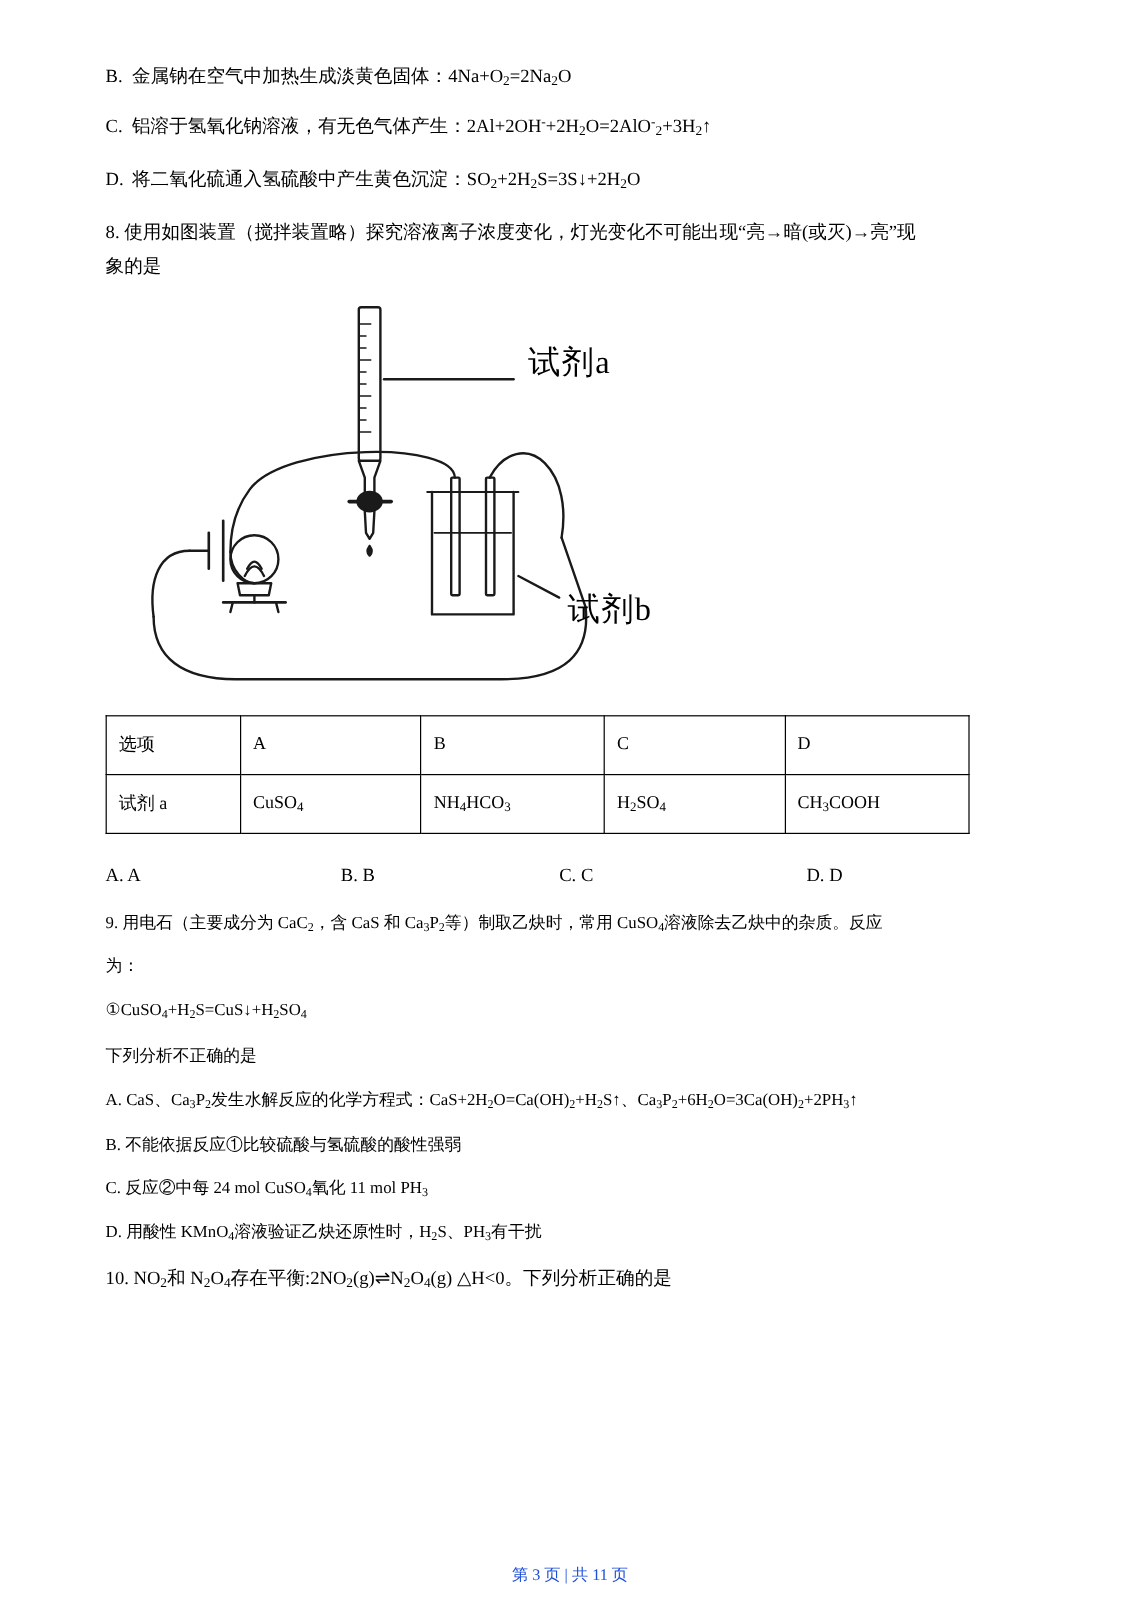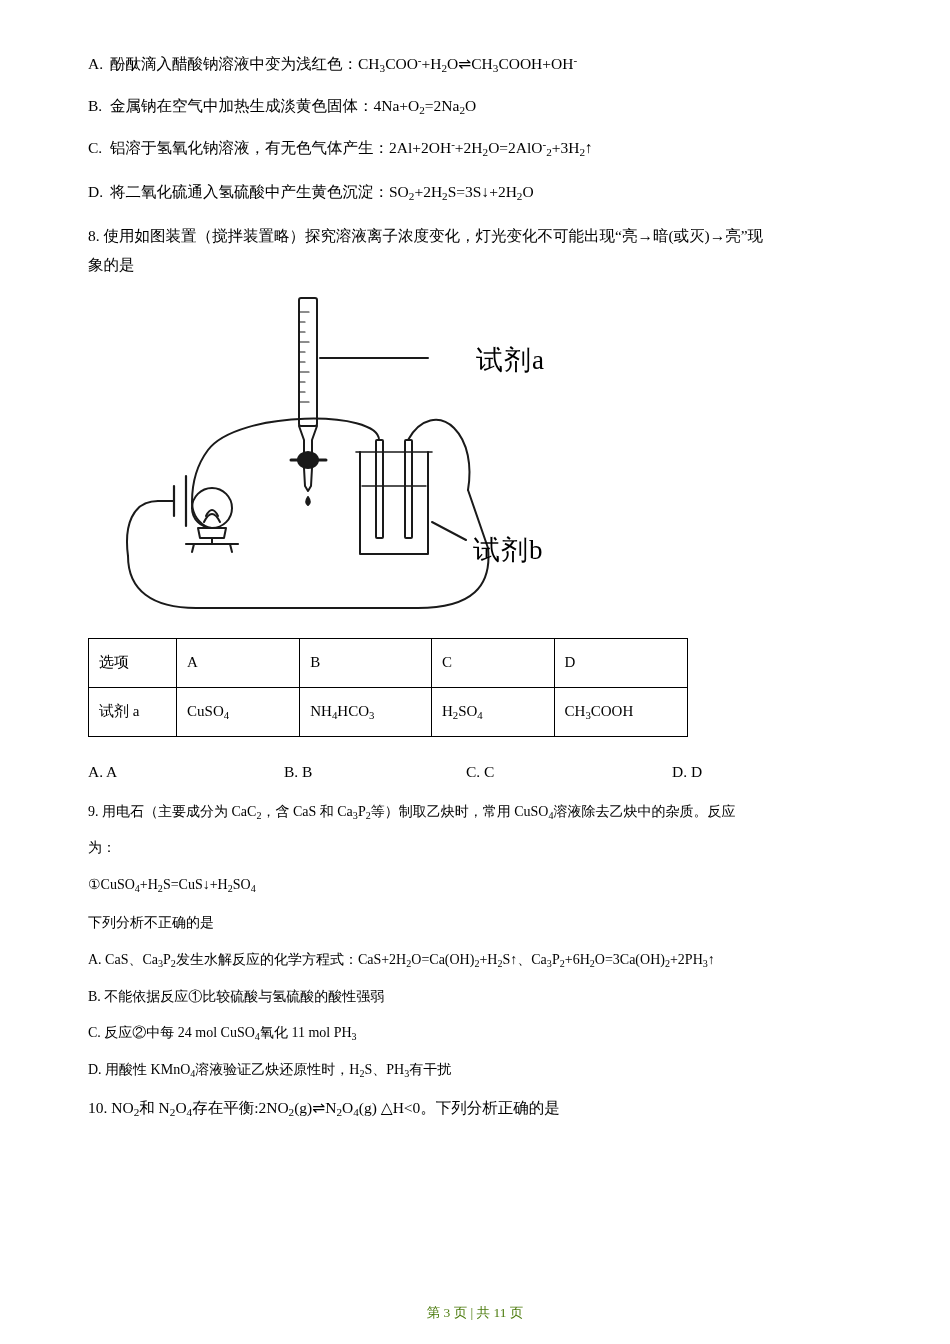--- a/index.html
+++ b/index.html
@@ -54,28 +54,28 @@
     height: 330px;
     margin: 10px 0 0 0;
   }
   .figure svg { display:block; }
   .fig-label {
     position: absolute;
     font-size: 27px;
     font-family: "Liberation Serif", serif;
     letter-spacing: 1px;
   }
-  .fig-label-a { left: 352px; top: 52px; margin-left: 36px; }
+  .fig-label-a { left: 352px; top: 36px; }
   .fig-label-b { left: 385px; top: 242px; }
 
   
   table.choice {
     border-collapse: collapse;
     margin: 18px 0 0 0;
-    width: 600px;
+    width: 720px;
     margin-left: 0px;
   }
   table.choice td {
     border: 1px solid #000;
     height: 40px;
     padding: 4px 10px;
     font-size: 15px;
     vertical-align: middle;
     font-family: "Liberation Serif", serif;
   }
@@ -106,33 +106,30 @@
     line-height: 1.9;
     margin: 8px 0 0 0;
   }
   .footer {
     position: absolute;
     left: 0;
     right: 0;
     bottom: 22px;
     text-align: center;
     font-size: 13.5px;
-    color: #4d7c0f;
+    color: #1d4ed8;
     font-family: "Liberation Serif", serif;
   }
 </style>
 </head>
 <body>
 
 <div class="page">
   <div class="content">
 
-    <div class="opt">
-      <span class="lbl">A.</span><span>酚酞滴入醋酸钠溶液中变为浅红色：</span><span>CH<sub>3</sub>COO<sup>-</sup>+H<sub>2</sub>O⇌CH<sub>3</sub>COOH+OH<sup>-</sup></span>
-    </div>
 
     <div class="opt">
       <span class="lbl">B.</span><span>金属钠在空气中加热生成淡黄色固体：</span><span>4Na+O<sub>2</sub>=2Na<sub>2</sub>O</span>
     </div>
 
     <div class="opt" style="margin-bottom:19px;">
       <span class="lbl">C.</span><span>铝溶于氢氧化钠溶液，有无色气体产生：</span><span>2Al+2OH<sup>-</sup>+2H<sub>2</sub>O=2<span class="aio" style="position: relative; display: inline-block; vertical-align: baseline;">AlO<sup>-</sup><sub>2</sub></span>+3H<sub>2</sub>↑</span>
     </div>
 
     <div class="opt">

